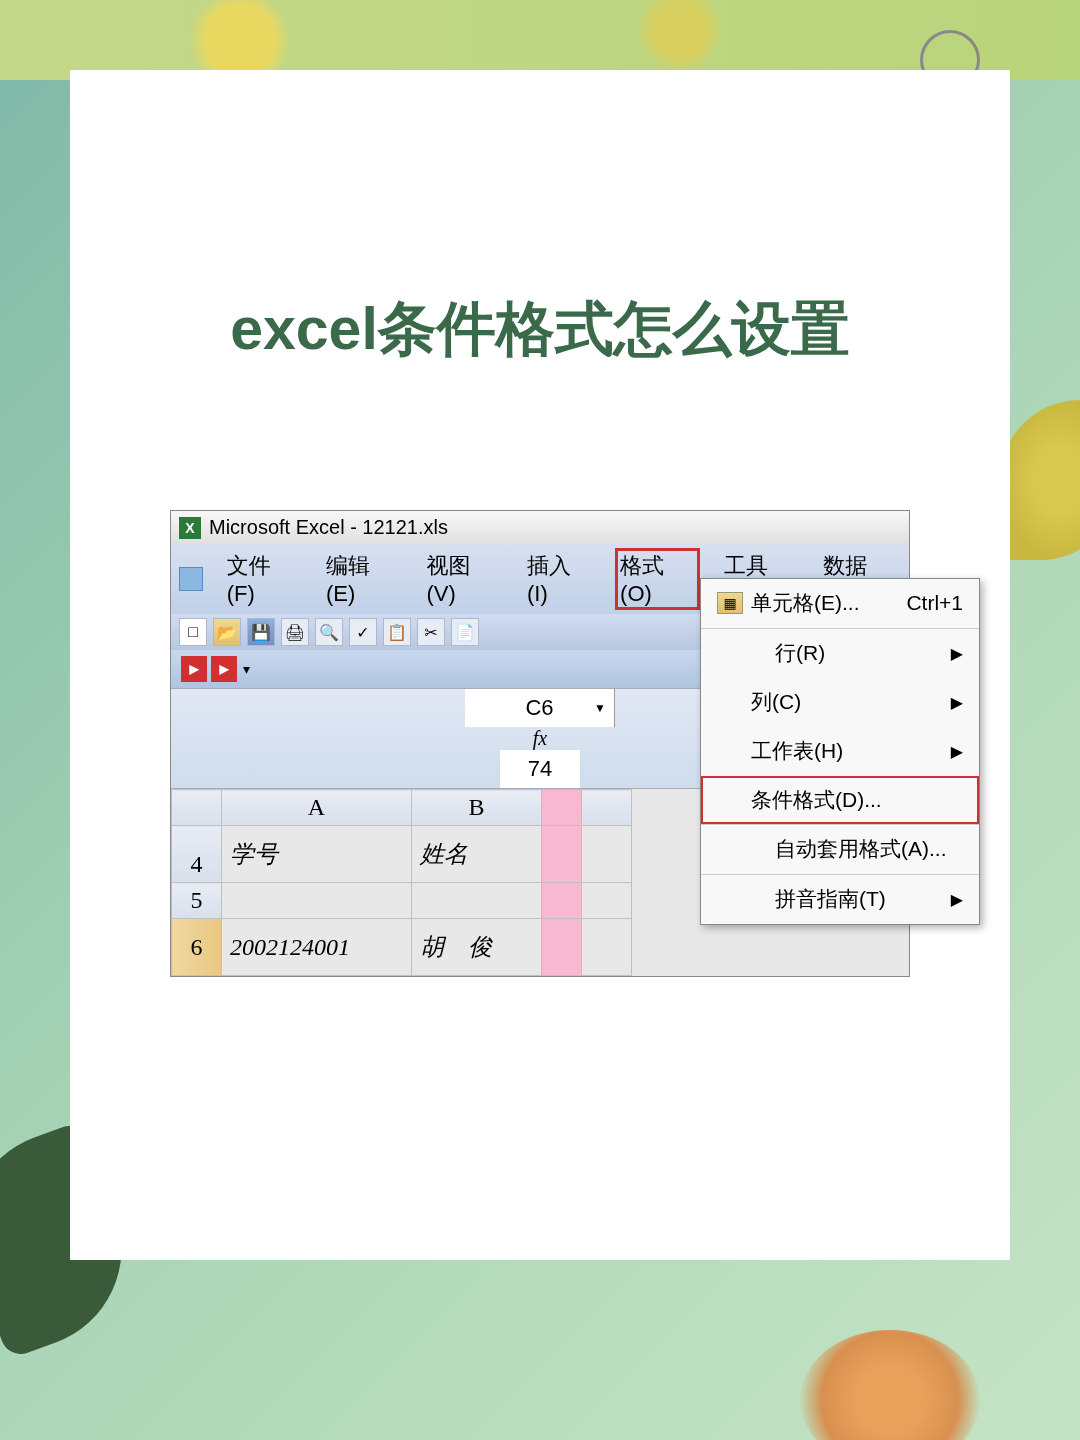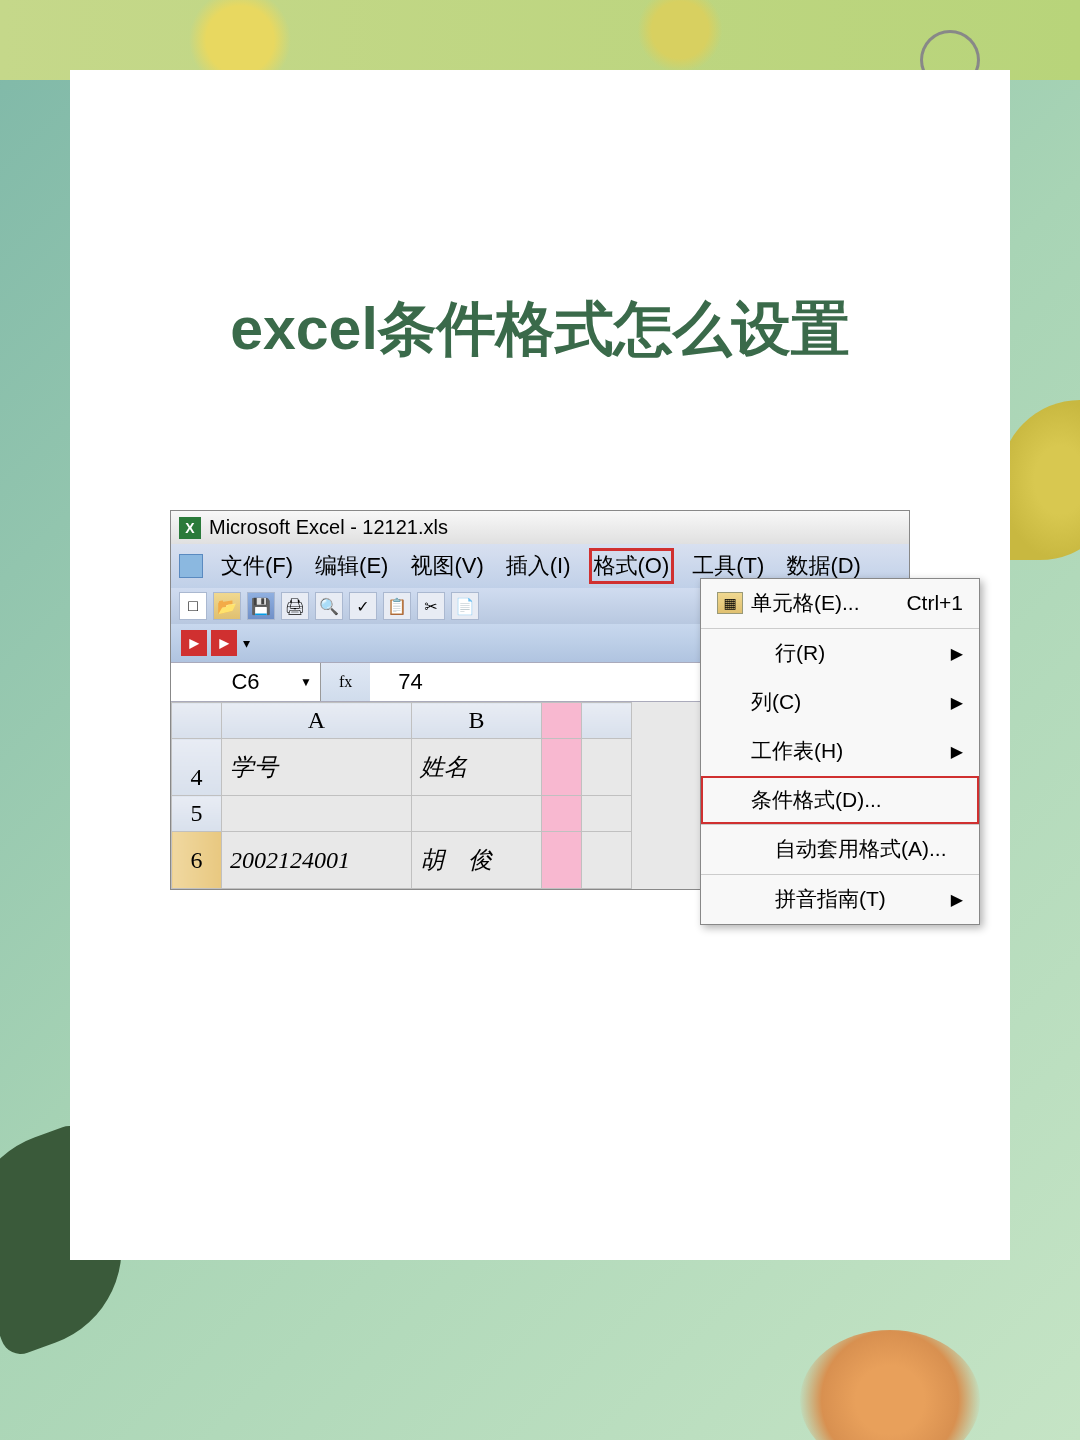--- a/index.html
+++ b/index.html
@@ -116,21 +116,21 @@
       color: #fff;
       font-size: 14px;
       font-weight: bold;
     }
     
     .menu-bar {
       background: linear-gradient(#d8e0f0, #c0d0e8);
       padding: 4px 8px;
       display: flex;
       align-items: center;
-      gap: 14px;
+      gap: 20px;
       font-size: 22px;
       position: relative;
     }
     .menu-doc-icon {
       width: 24px; height: 24px;
       background: #8bb8e0;
       border: 1px solid #5a8ac0;
     }
     .menu-item {
       padding: 2px 4px;
@@ -178,40 +178,42 @@
       font-size: 12px;
       font-weight: bold;
     }
     
     .formula-bar {
       background: linear-gradient(#e0e8f4, #d0dcec);
       display: flex;
       align-items: center;
       border-top: 1px solid #aab;
       border-bottom: 1px solid #aab;
+      flex-direction: column;
     }
     .name-box {
       width: 150px;
       background: #fff;
       padding: 6px 18px;
       font-size: 22px;
       text-align: center;
       border-right: 1px solid #999;
       position: relative;
     }
     .name-box-arrow {
       position: absolute;
       right: 8px;
       top: 50%;
       transform: translateY(-50%);
       font-size: 12px;
     }
     .fx-label {
       padding: 0 18px;
-      font-size: 16px;
+      font-style: italic;
+      font-size: 20px;
       font-family: serif;
     }
     .fx-value {
       padding: 6px 28px;
       font-size: 22px;
       background: #fff;
       flex: 1;
     }
     
     .grid-area {

